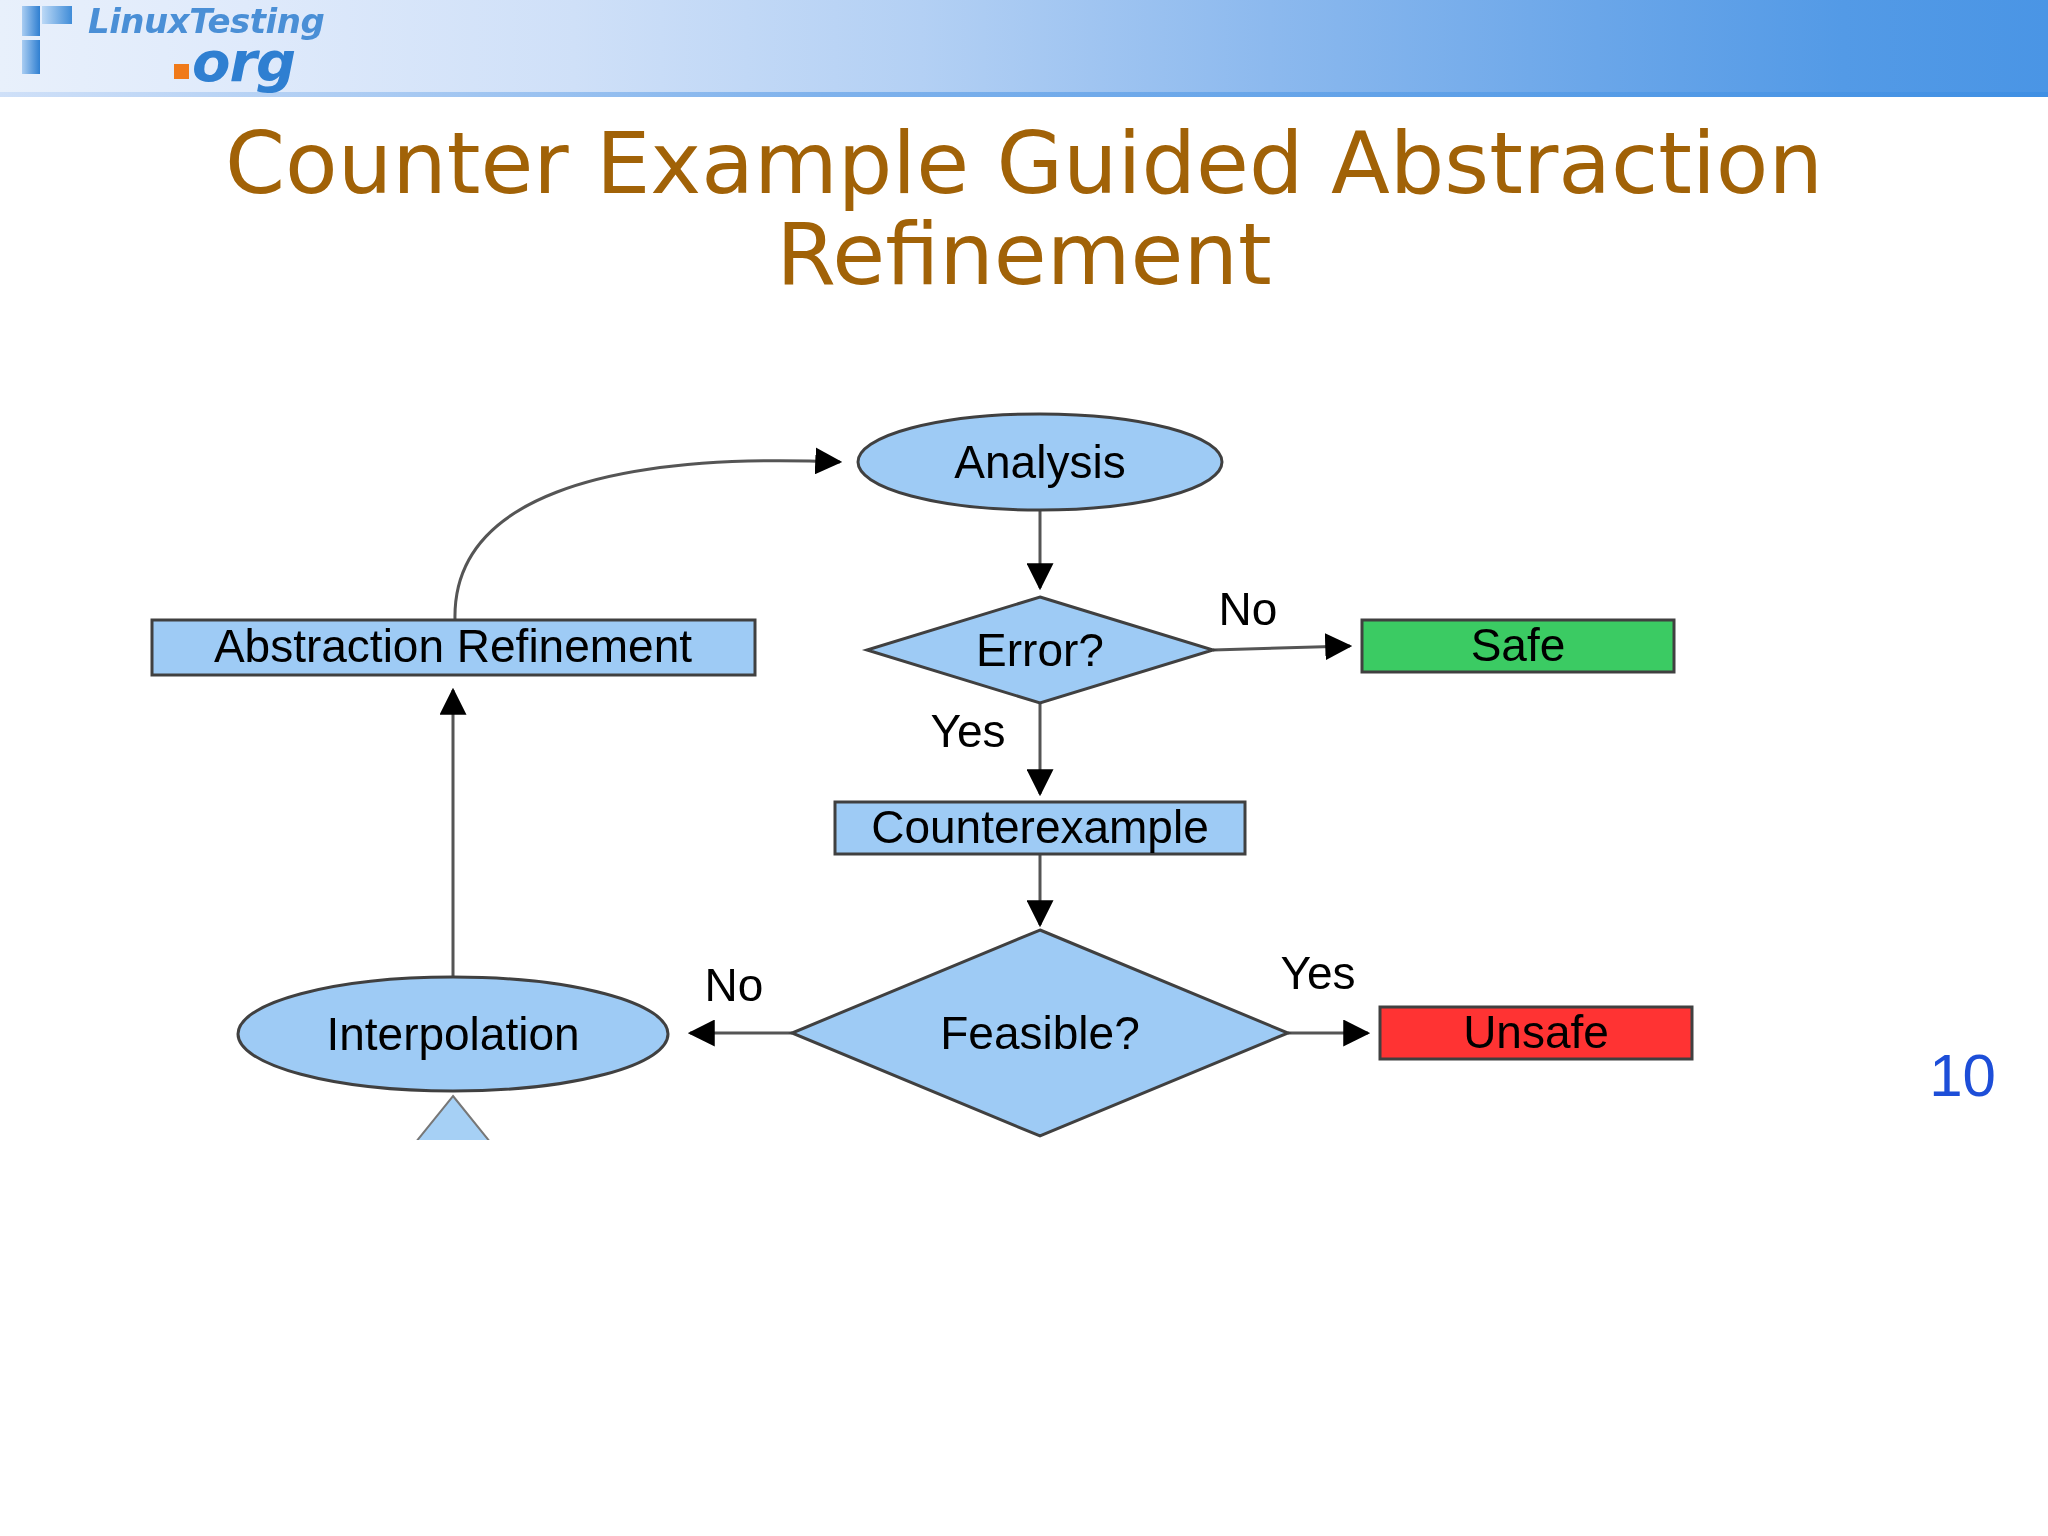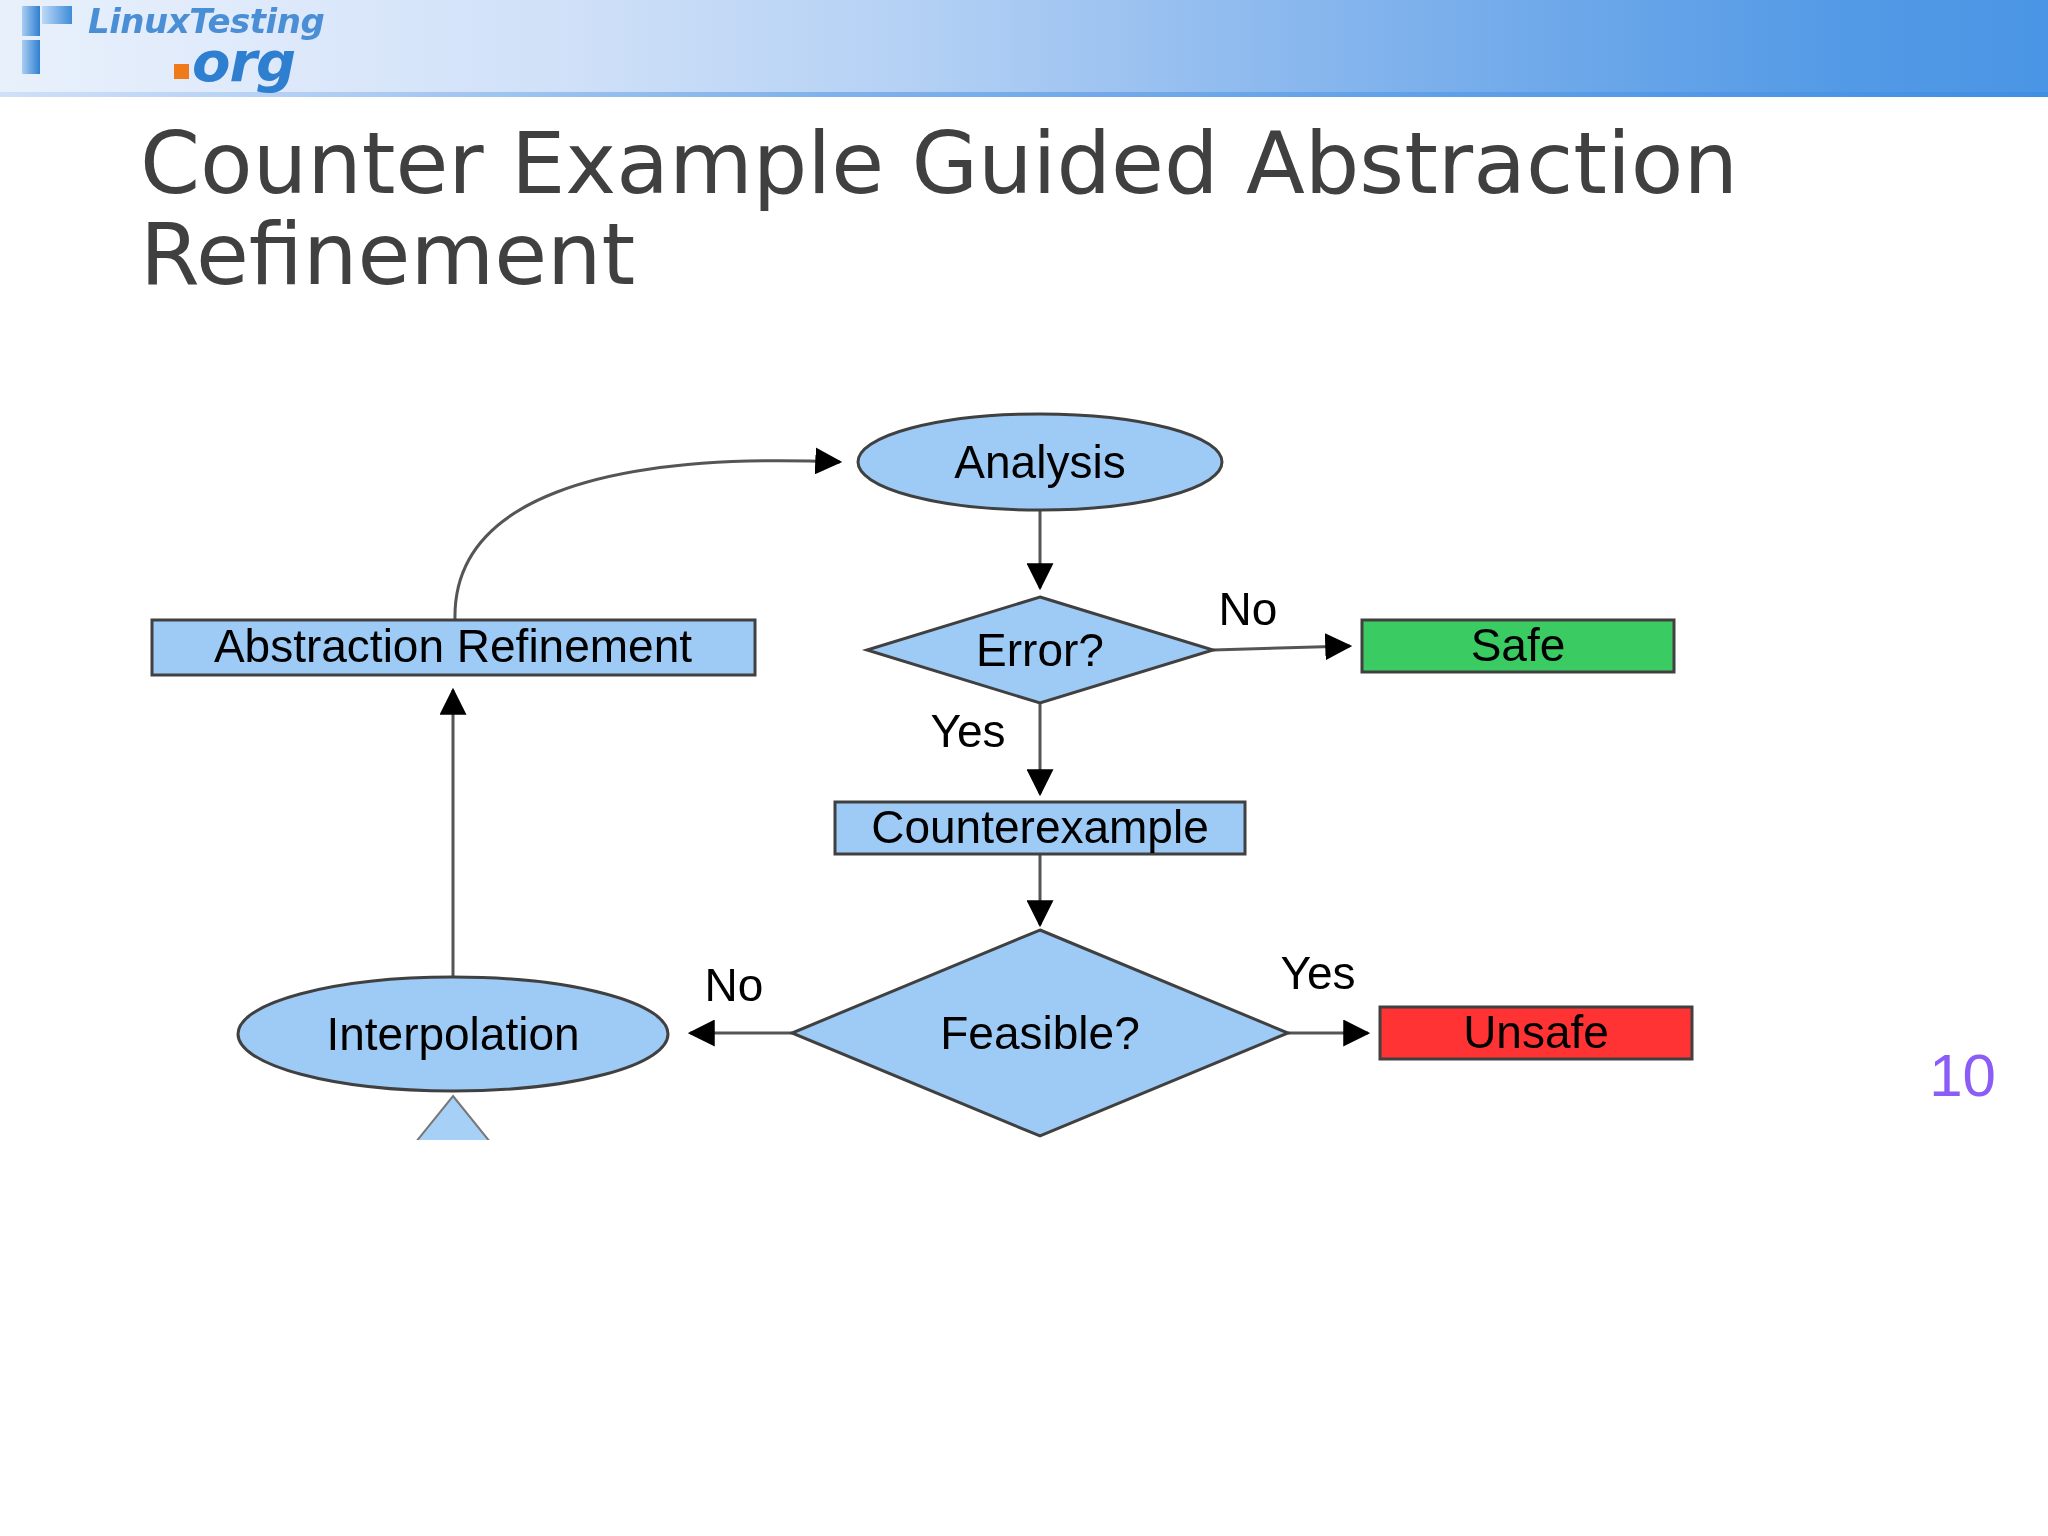--- a/index.html
+++ b/index.html
@@ -81,25 +81,25 @@
     position: relative;
     top: -2px;
   }
 
   
   #slide-title {
     position: absolute;
     left: 140px;
     top: 118px;
     width: 1768px;
-    text-align: left;
+    text-align: center;
     font-family: "DejaVu Sans", sans-serif;
     font-size: 86px;
     line-height: 1.06;
-    color: #404040;
+    color: #a16207;
     font-weight: normal;
     white-space: pre-line;
   }
 
   
   #diagram {
     position: absolute;
     left: 0; top: 0;
     width: 2048px;
     height: 1536px;
@@ -119,21 +119,21 @@
     dominant-baseline: middle;
   }
 
   
   #page-number {
     position: absolute;
     right: 52px;
     bottom: 30px;
     font-family: "Liberation Sans", sans-serif;
     font-size: 60px;
-    color: #8b5cf6;
+    color: #1d4ed8;
     text-align: center;
   }
 </style>
 </head>
 <body>
 
 <div id="slide">
 
   <div id="header-band"></div>
   <div id="header-rule"></div>

